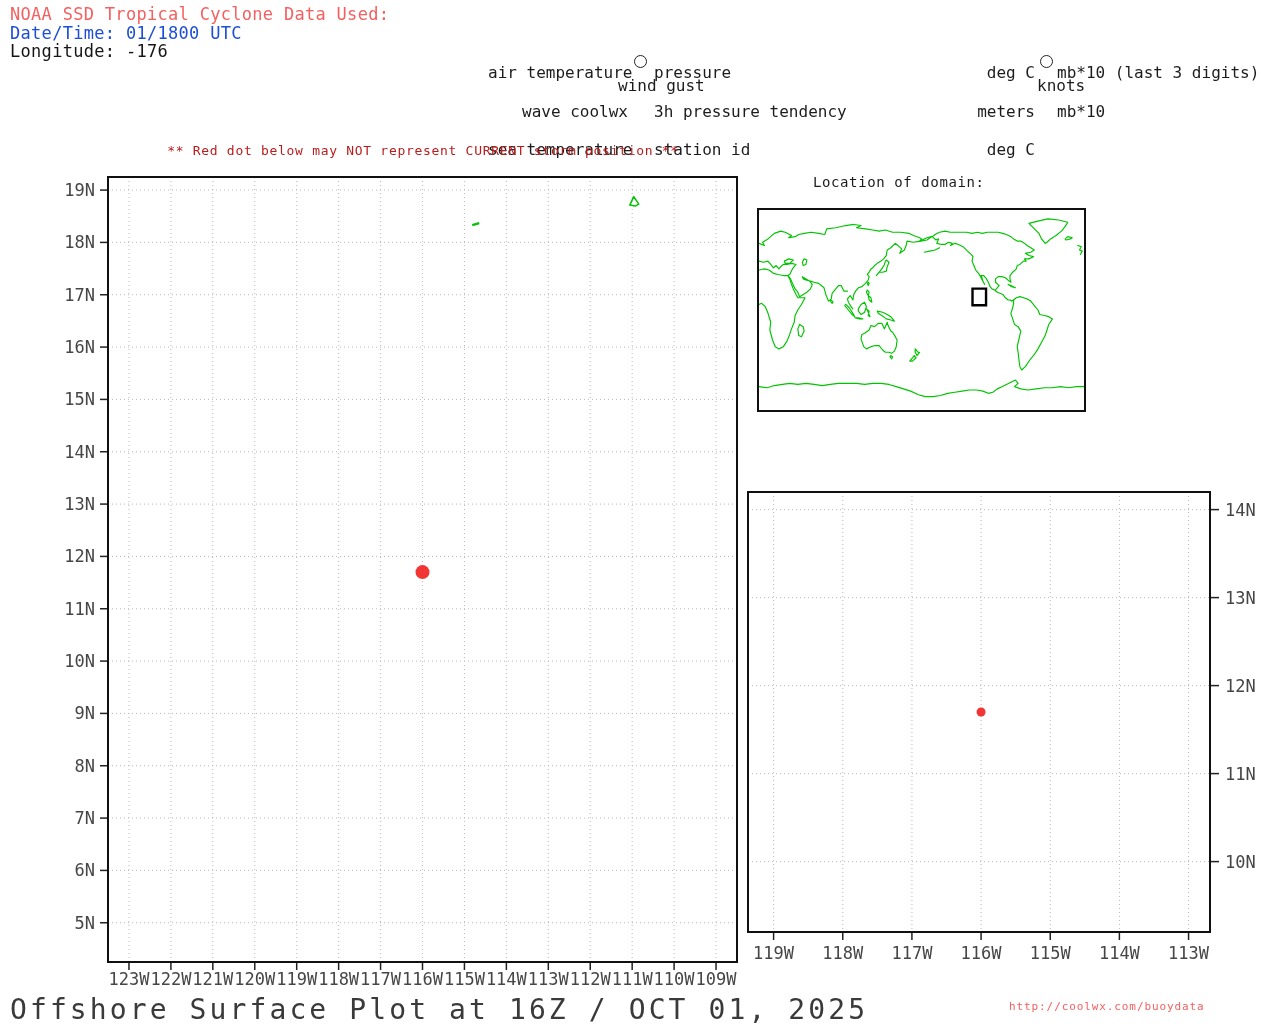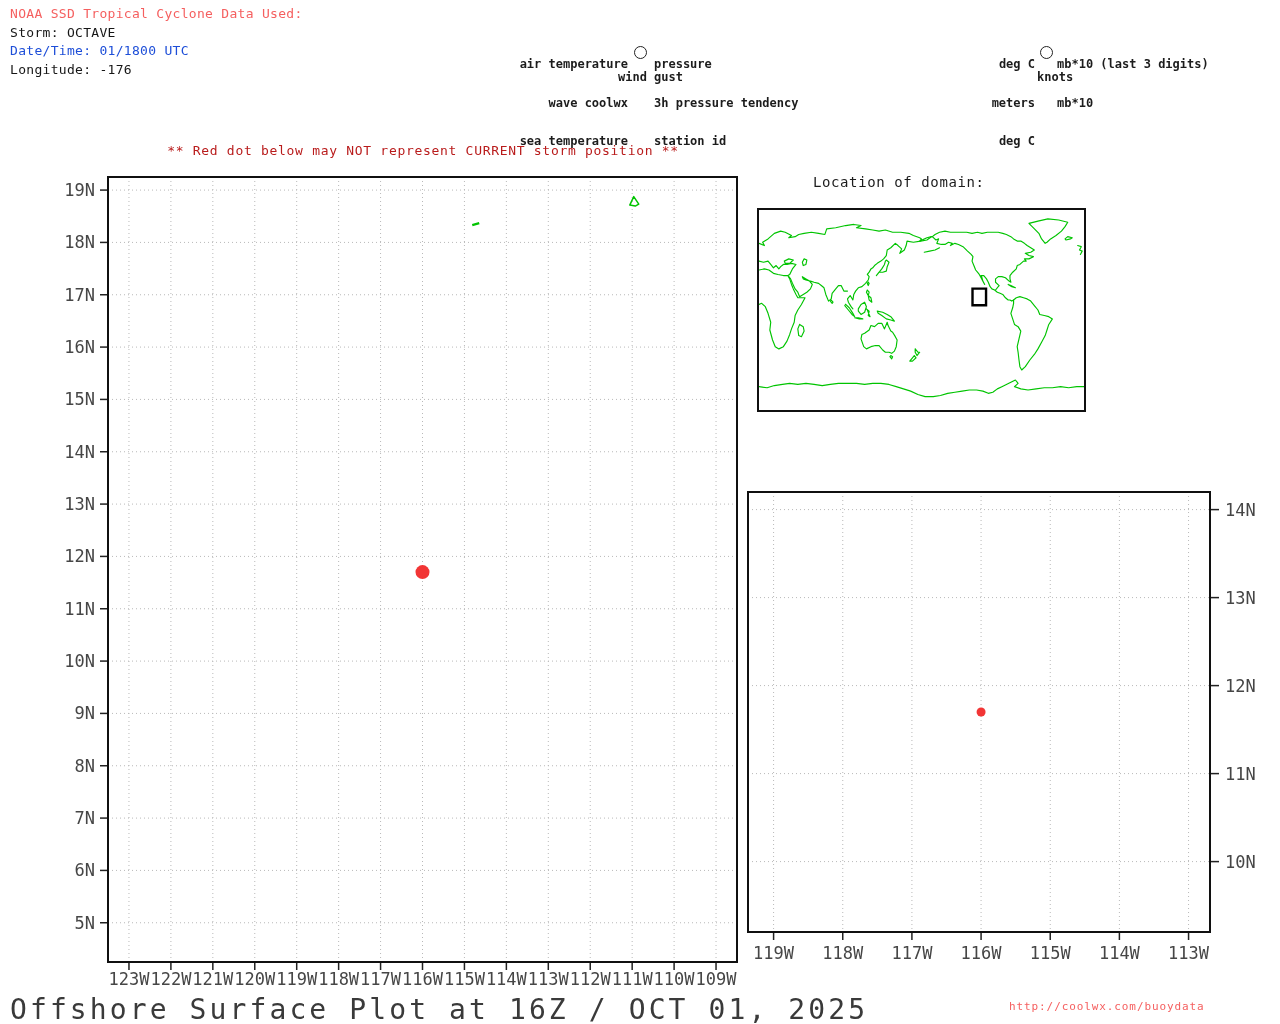--- a/index.html
+++ b/index.html
@@ -1,23 +1,23 @@
 <!DOCTYPE html>
 <html><head>
 <meta charset="utf-8">
 <style>
   html,body{margin:0;padding:0;background:#fff;}
   #root{position:relative;width:1280px;height:1024px;background:#ffffff;overflow:hidden;
         font-family:"DejaVu Sans Mono","Liberation Mono",monospace;color:#161616;}
   .abs{position:absolute;}
-  .info{left:10px;top:5px;font-size:13px;line-height:18.6px;letter-spacing:0.3px;white-space:nowrap;}
+  .info{left:10px;top:5px;font-size:17px;line-height:18.6px;letter-spacing:0.3px;white-space:nowrap;}
   .red-soft{color:#f55f5f;}
   .red-bold{color:#1d4ed8;font-weight:normal;}
   .caution{left:592px;top:1px;width:560px;text-align:center;font-size:20px;letter-spacing:2.4px;color:#f56060;white-space:nowrap;}
-  .legend{top:32px;font-size:12px;line-height:12.9px;color:#1c1c1c;font-weight:bold;}
+  .legend{top:41px;font-size:16px;line-height:12.9px;color:#1c1c1c;}
   .leg-left{position:absolute;left:0;top:0;text-align:right;white-space:pre;}
   .leg-right{position:absolute;top:0;text-align:left;white-space:pre;}
   .leg-circle{position:absolute;width:11px;height:11px;border:1.6px solid #222;border-radius:50%;top:14px;background:#fff;}
   .leg-bottom{position:absolute;top:39px;white-space:nowrap;}
   #legend-station{left:488px;width:330px;height:56px;}
   #legend-station .leg-left{width:140px;}
   #legend-station .leg-right{left:166px;}
   #legend-station .leg-circle{left:146px;}
   #legend-station .leg-bottom{left:130px;}
   #legend-units{left:900px;width:380px;height:56px;}
@@ -33,21 +33,20 @@
   .footer-title{left:10px;top:993px;font-size:28px;letter-spacing:3.1px;color:#3a3a3a;white-space:nowrap;}
   .footer-url{left:1009px;top:1000px;font-size:11px;letter-spacing:0.9px;color:#f56060;white-space:nowrap;}
 </style>
 </head>
 <body>
 
 <div id="root">
 
   <div class="abs info">
     <div class="red-soft">NOAA SSD Tropical Cyclone Data Used:</div>
-    <div>Storm: OCTAVE</div>
     <div class="red-bold">Date/Time: 01/1800 UTC</div>
     <div>Longitude: -176</div>
   </div>
 
 
   <div class="abs legend" id="legend-station">
     <div class="leg-left">
       <div>air temperature</div>
       <div>wave coolwx</div>
       <div>sea temperature</div>

